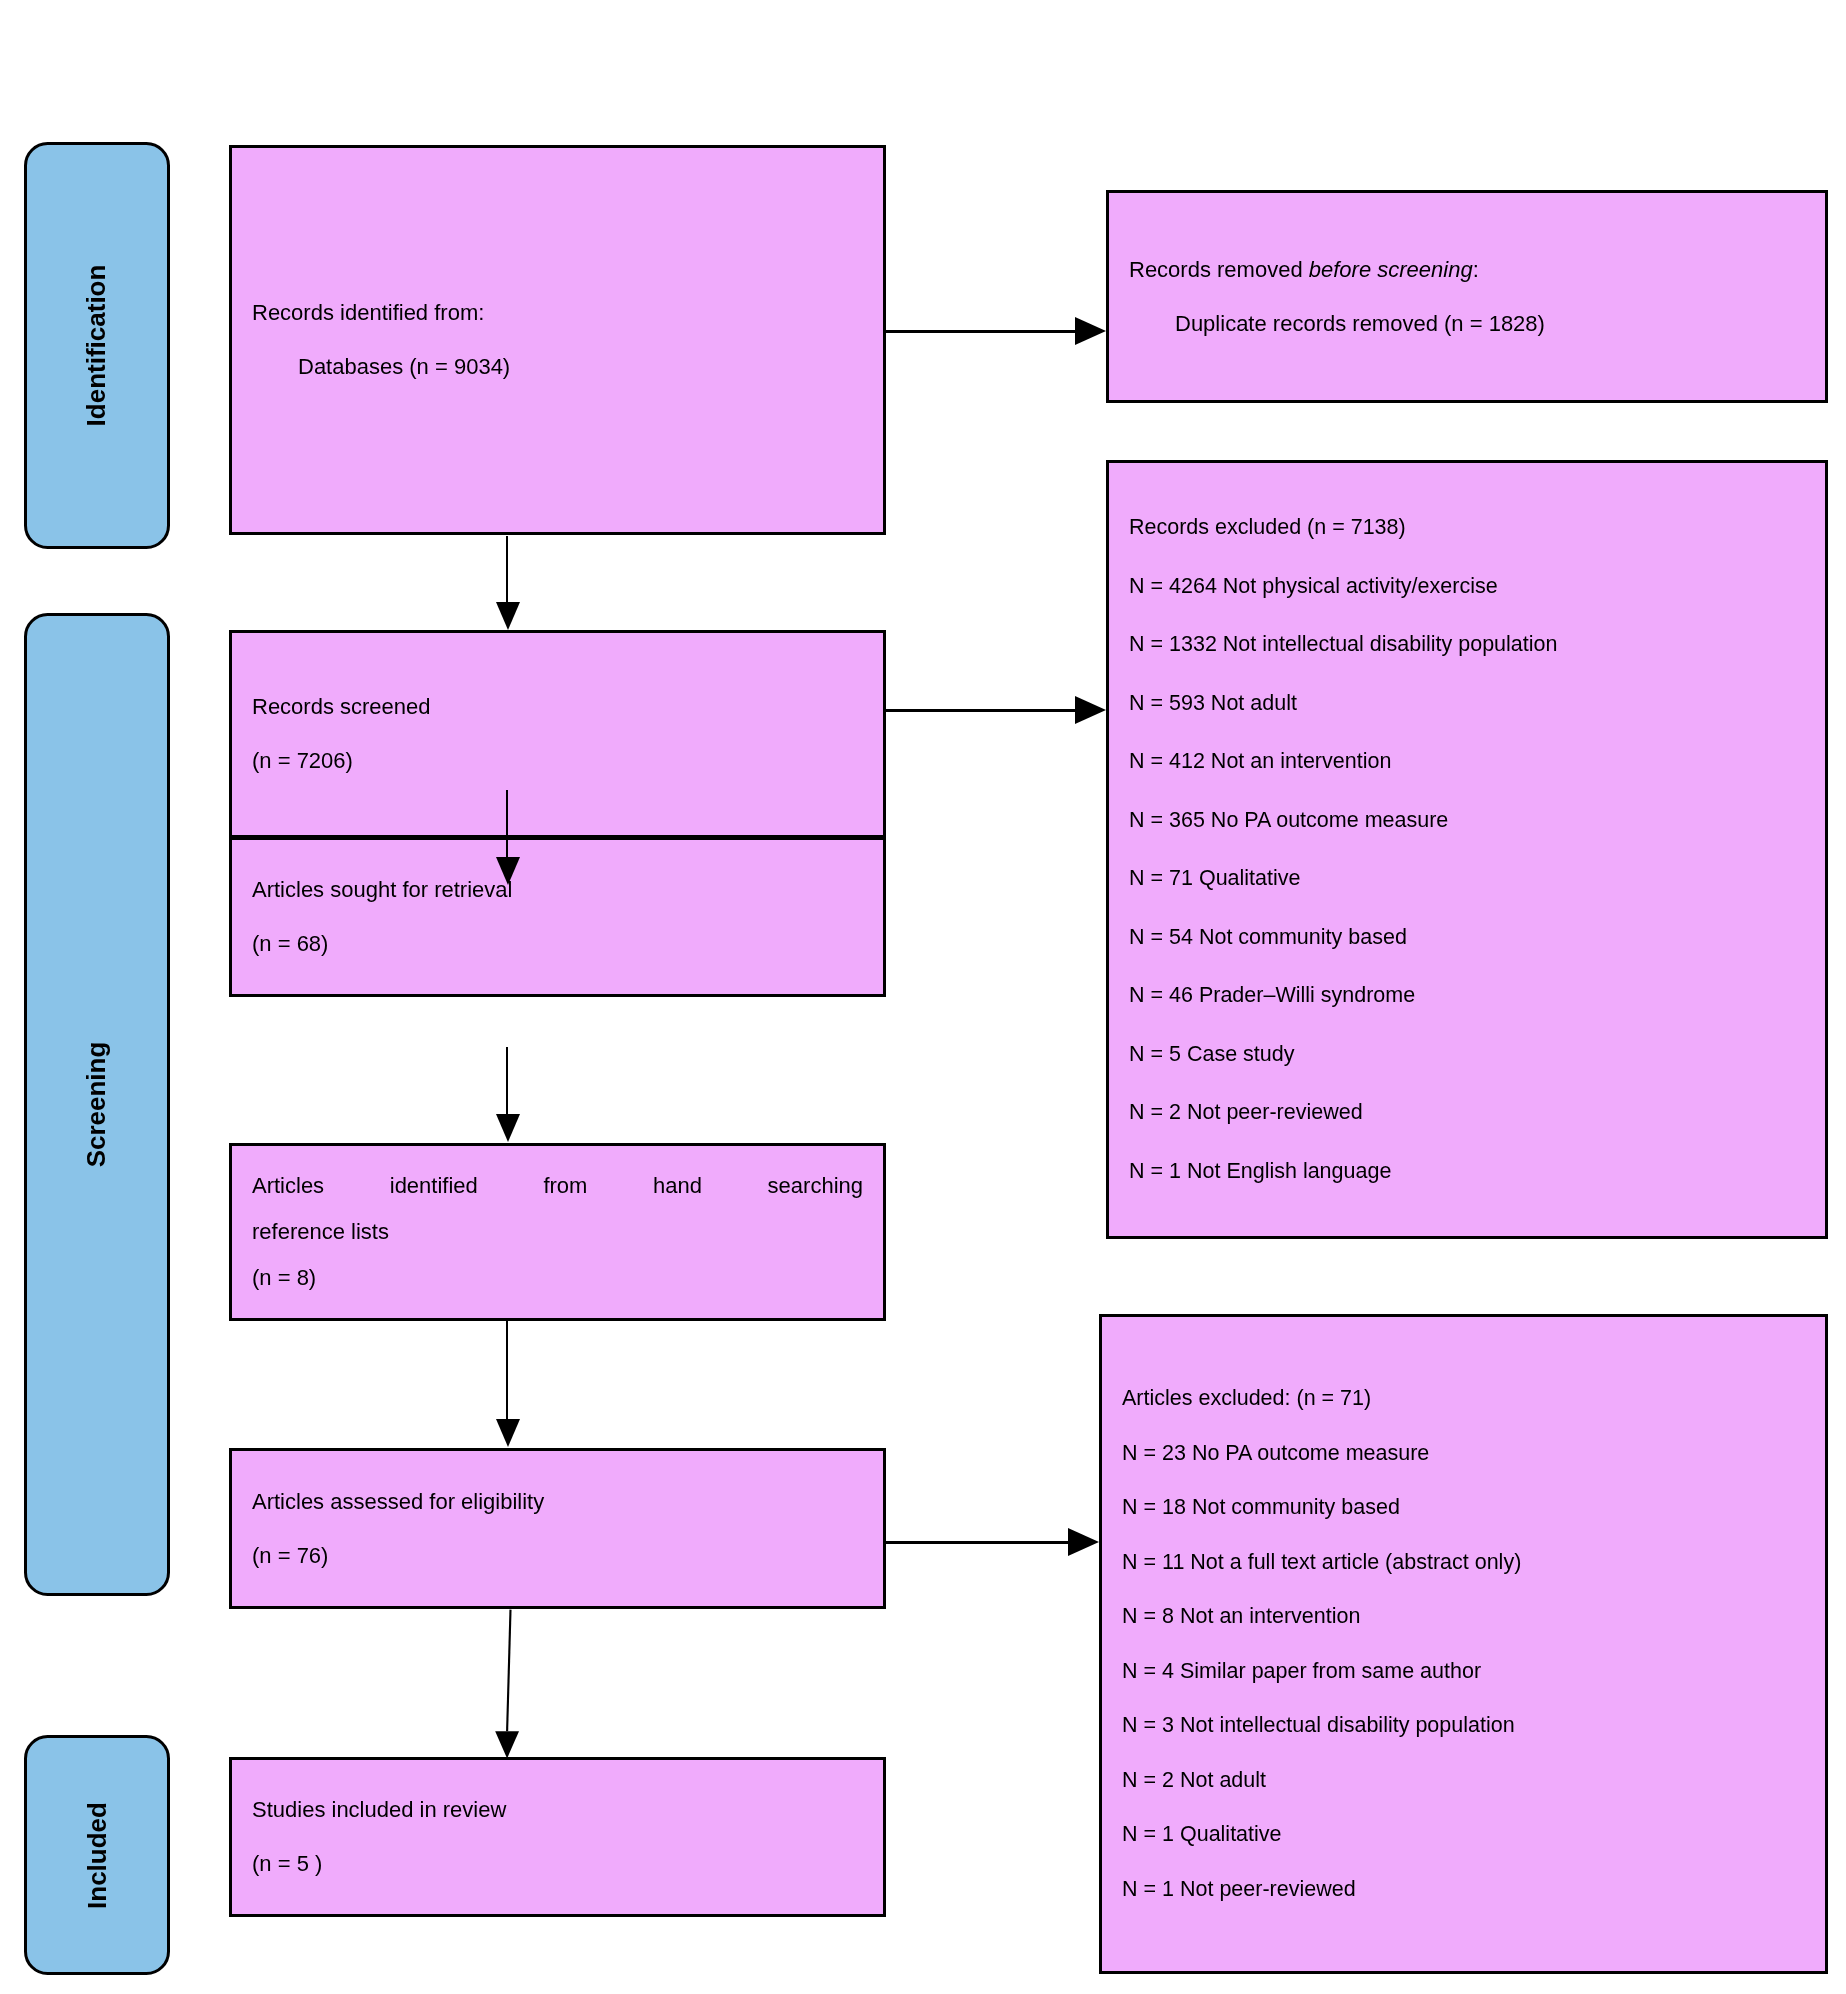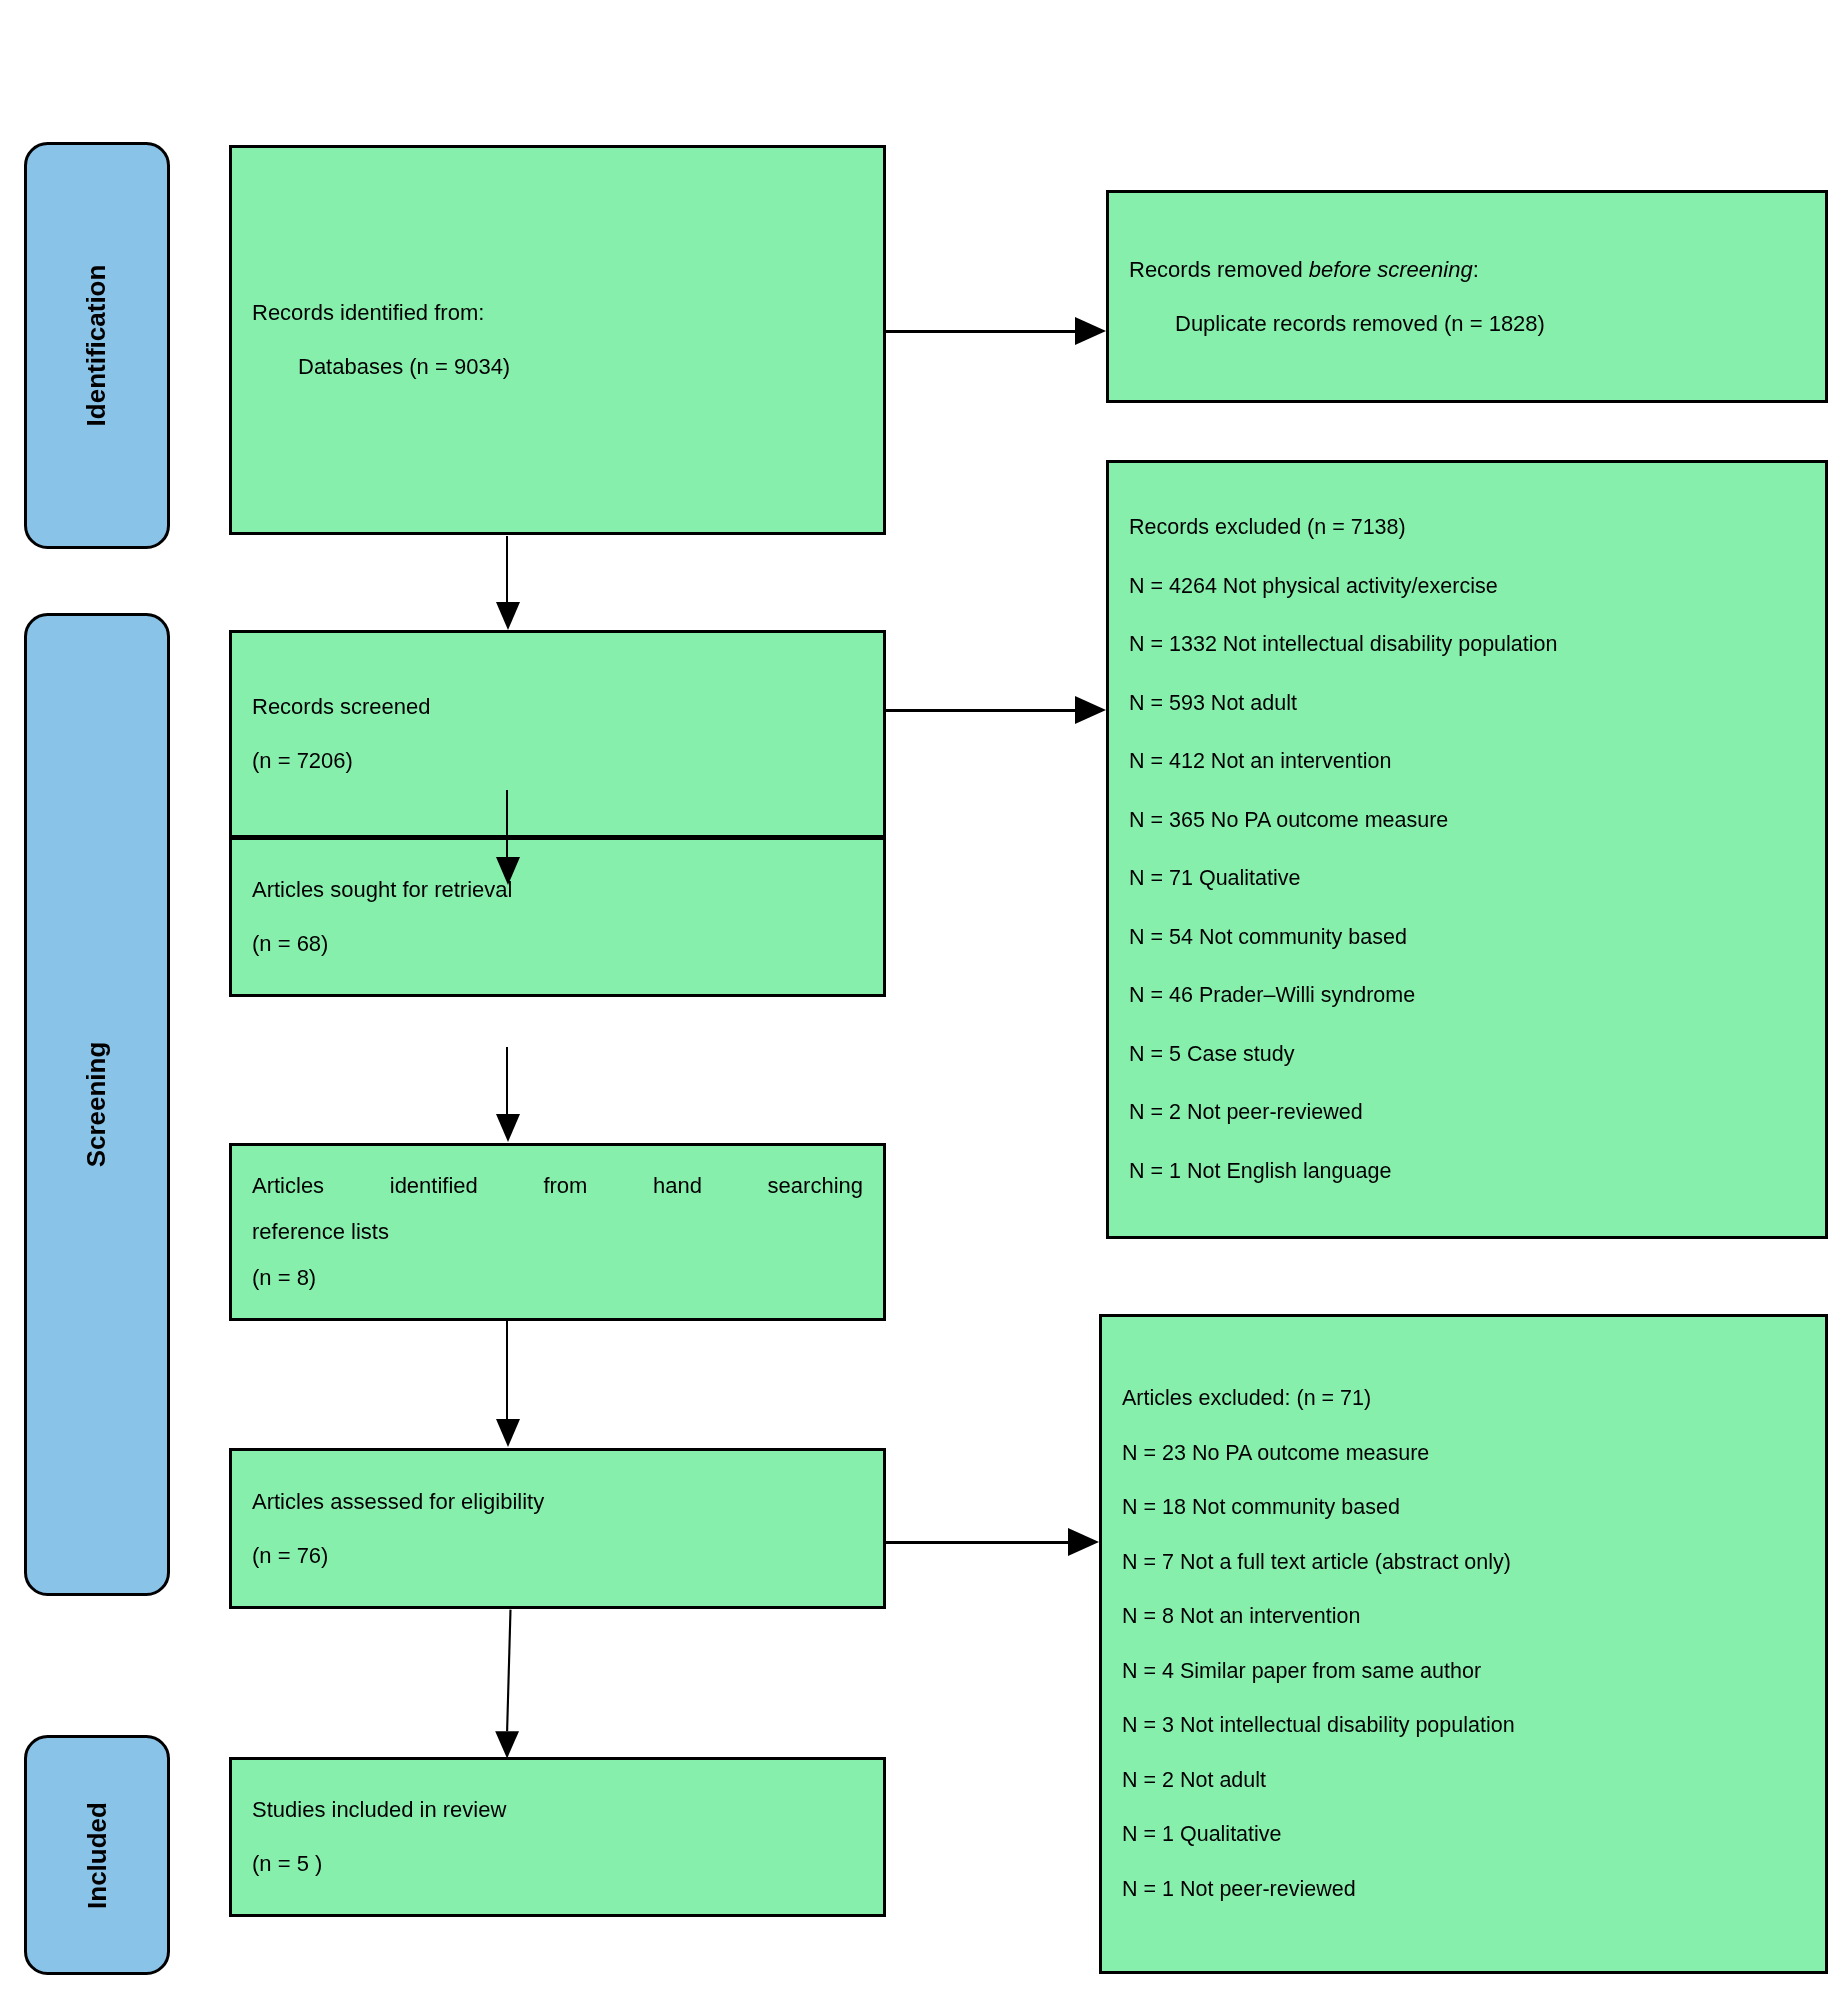--- a/index.html
+++ b/index.html
@@ -46,21 +46,21 @@
     font-weight:bold;
     color:#000;
   }
   #stage-identification{left:24px;  top:142px;  width:146px;  height:407px;}
   #stage-screening    {left:24px;  top:613px; width:146px;  height:983px;}
   #stage-included     {left:24px;  top:1735px; width:146px;  height:240px;}
 
   
   .fbox{
     position:absolute;
-    background:#86efac;
+    background:#f0abfc;
     border:3.9px solid #000;
     box-sizing:border-box;
     padding:0 20px;
     display:flex;
     flex-direction:column;
     justify-content:center;
   }
   .fbox p{
     margin:0;
     font-size:22px;
@@ -165,21 +165,21 @@
 
   <div class="fbox" id="box-eligibility">
     <p>Articles assessed for eligibility</p>
     <p>(n = 76)</p>
   </div>
 
   <div class="fbox listbox tight" id="box-excluded-articles">
     <p>Articles excluded: (n = 71)</p>
     <p>N = 23 No PA outcome measure</p>
     <p>N = 18 Not community based</p>
-    <p>N = 7 Not a full text article (abstract only)</p>
+    <p>N = 11 Not a full text article (abstract only)</p>
     <p>N = 8 Not an intervention</p>
     <p>N = 4 Similar paper from same author</p>
     <p>N = 3 Not intellectual disability population</p>
     <p>N = 2 Not adult</p>
     <p>N = 1 Qualitative</p>
     <p>N = 1 Not peer-reviewed</p>
   </div>
 
   <div class="fbox" id="box-included">
     <p>Studies included in review</p>

